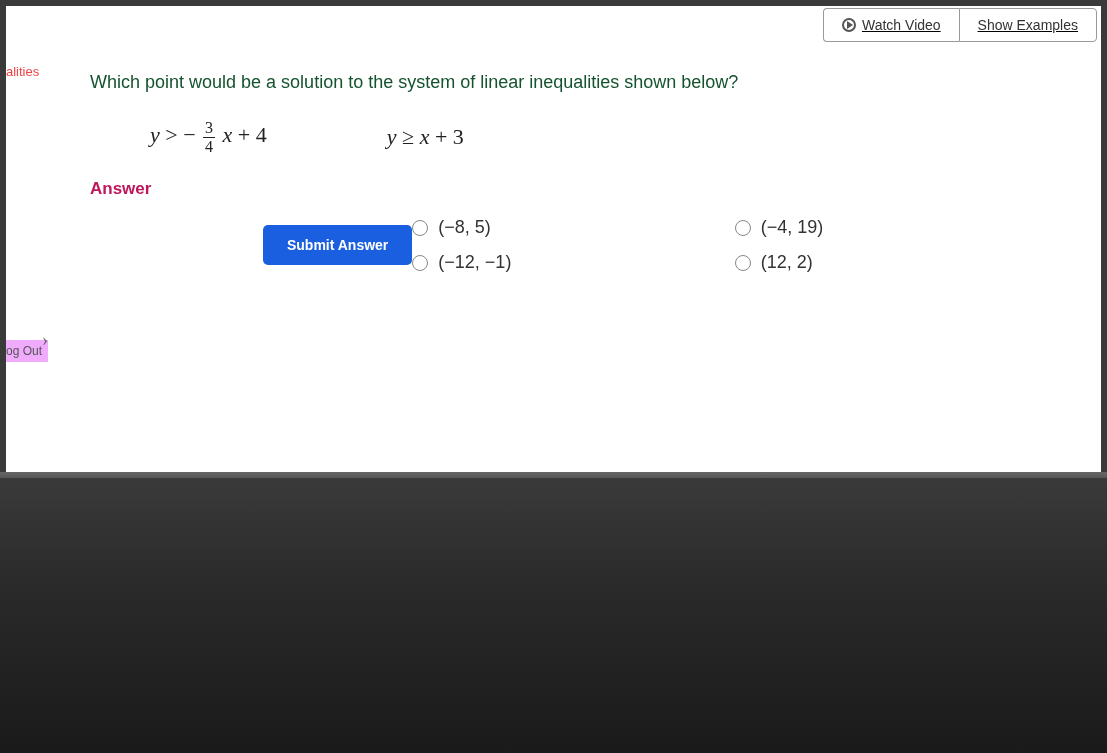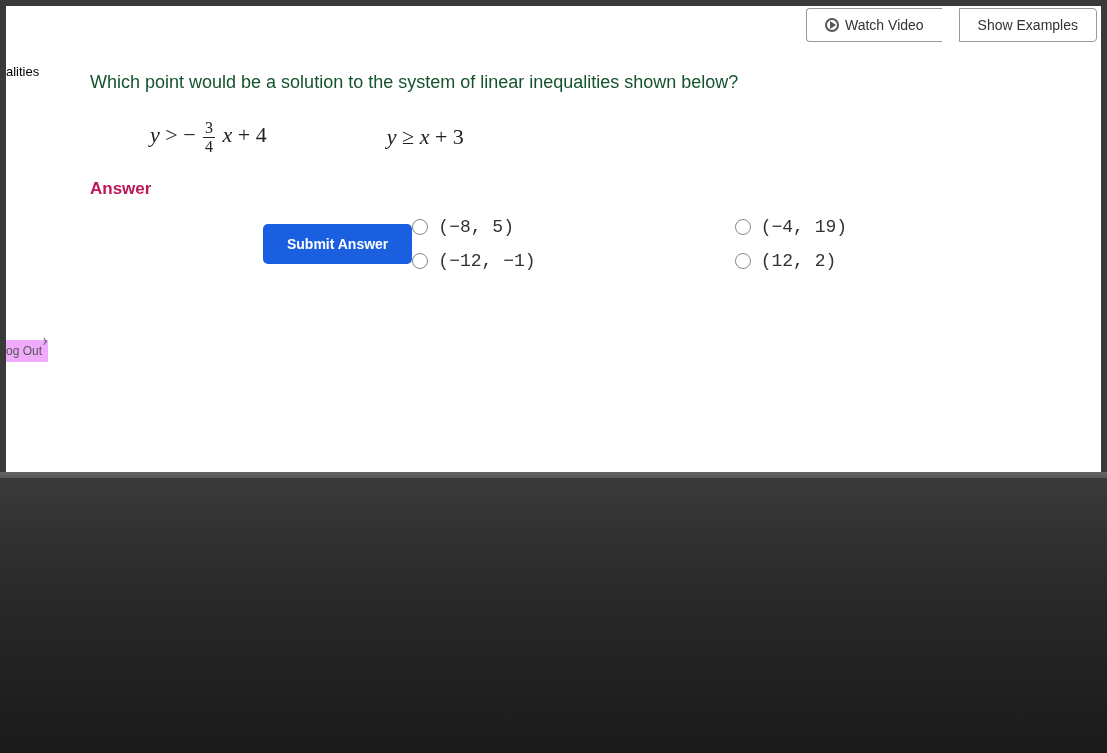--- a/index.html
+++ b/index.html
@@ -22,23 +22,24 @@
       background: #ffffff;
       border-bottom: 6px solid #555;
     }
 
     
     .top-bar {
       position: absolute;
       top: 0;
       right: 0;
       display: flex;
-      gap: 17px;
+      gap: 0;
       padding: 8px 10px;
       z-index: 10;
+      text-decoration: underline;
     }
 
     .watch-video-btn {
       display: flex;
       align-items: center;
       gap: 6px;
       padding: 8px 18px;
       border: 1.5px solid #999;
       border-right: none;
       background: #fff;
@@ -87,21 +88,21 @@
 
     
     .sidebar-label {
       position: absolute;
       left: 0;
       top: 60px;
       background: #fff;
       padding: 4px 6px;
       font-family: Arial, sans-serif;
       font-size: 13px;
-      color: #000000;
+      color: #ef4444;
       writing-mode: horizontal-tb;
     }
 
     .log-out-label {
       position: absolute;
       left: 0;
       top: 340px;
       background: #f0abfc;
       padding: 4px 6px;
       font-family: Arial, sans-serif;
@@ -177,21 +178,21 @@
       display: grid;
       grid-template-columns: 1fr 1fr 1fr;
       gap: 14px 0;
       align-items: center;
     }
 
     .option {
       display: flex;
       align-items: center;
       gap: 10px;
-      font-family: Liberation Mono, monospace;
+      font-family: Liberation Sans, sans-serif;
       font-size: 18px;
       color: #333;
       cursor: pointer;
     }
 
     .radio-circle {
       width: 16px;
       height: 16px;
       border: 1.5px solid #888;
       border-radius: 50%;

